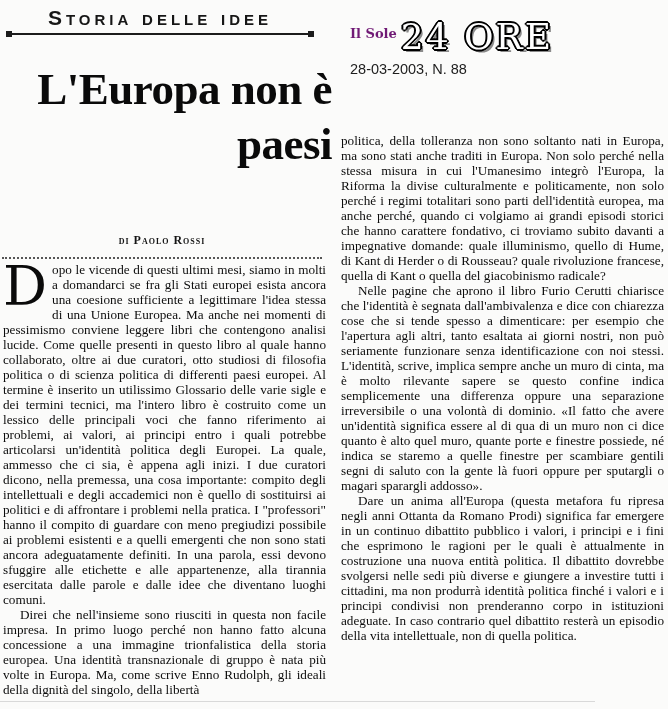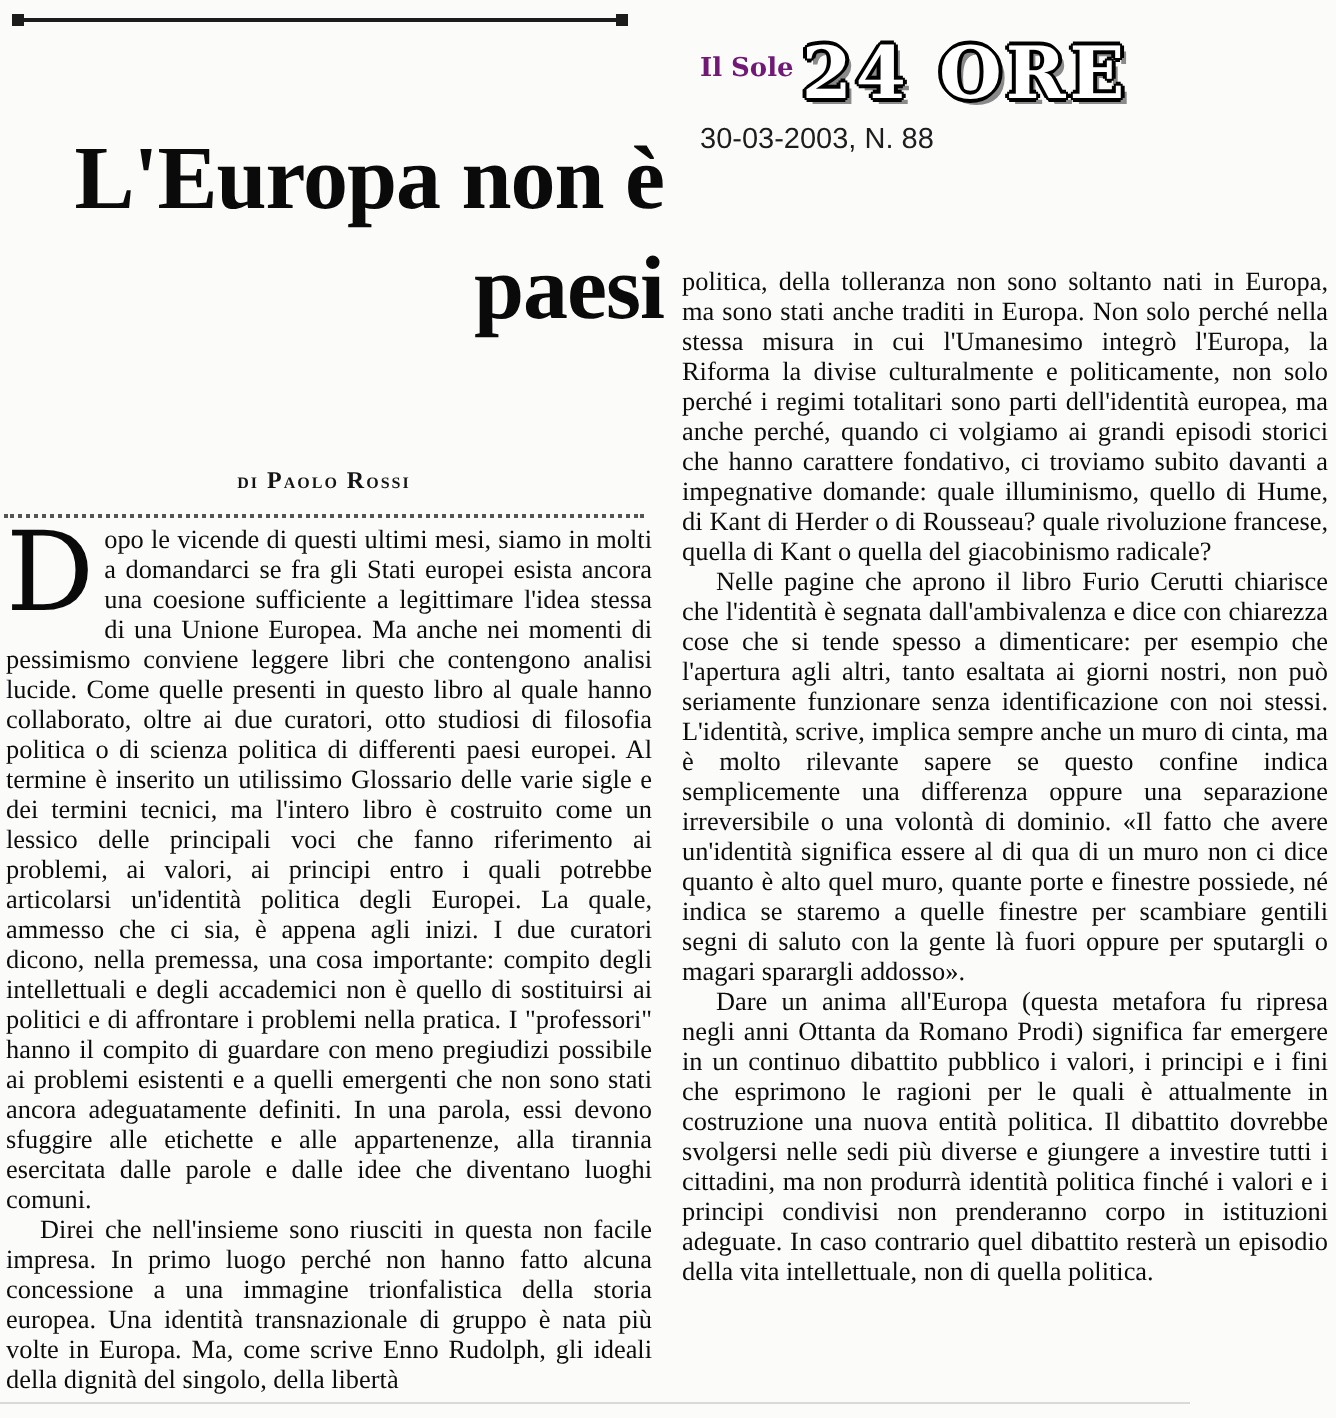--- a/index.html
+++ b/index.html
@@ -41,21 +41,21 @@
     display: inline-block;
     font-family: "DejaVu Serif", serif;
     font-weight: 700;
     font-size: 13px;
     transform: translateY(-11px);
     color: #701a75;
   }
   .logo-main {
     display: inline-block;
     font-family: "DejaVu Serif", serif;
-    font-weight: 700;
+    font-weight: 400;
     font-size: 36px;
     letter-spacing: 2px;
     color: #ffffff;
     text-shadow:
       -1px -1px 0 #000, 1px -1px 0 #000, -1px 1px 0 #000, 1px 1px 0 #000,
       -2px 0 0 #000, 2px 0 0 #000, 0 2px 0 #000, 0 -2px 0 #000,
       3px 3px 0 #8a8a8a;
   }
   .logo-date {
     font-family: "Liberation Sans", sans-serif;
@@ -124,29 +124,30 @@
 
   
   .scan-line { position: absolute; left: 0; top: 701px; width: 595px; height: 1px; background: #d9d9d9; }
 </style>
 </head>
 <body>
 
 <div class="page">
 
   <div class="section-block">
+    <div class="section-title">Storia delle idee</div>
     <div class="section-rule"></div>
   </div>
 
   <div class="logo">
     <div class="logo-line">
       <span class="logo-prefix">Il Sole</span>
       <span class="logo-main">24 ORE</span>
     </div>
-    <div class="logo-date">30-03-2003, N. 88</div>
+    <div class="logo-date">28-03-2003, N. 88</div>
   </div>
 
   <h1 class="headline">
     <span class="hl">L'Europa non è</span>
     <span class="hl">paesi</span>
   </h1>
 
   <div class="byline">di Paolo Rossi</div>
   <div class="byline-rule"></div>
 

